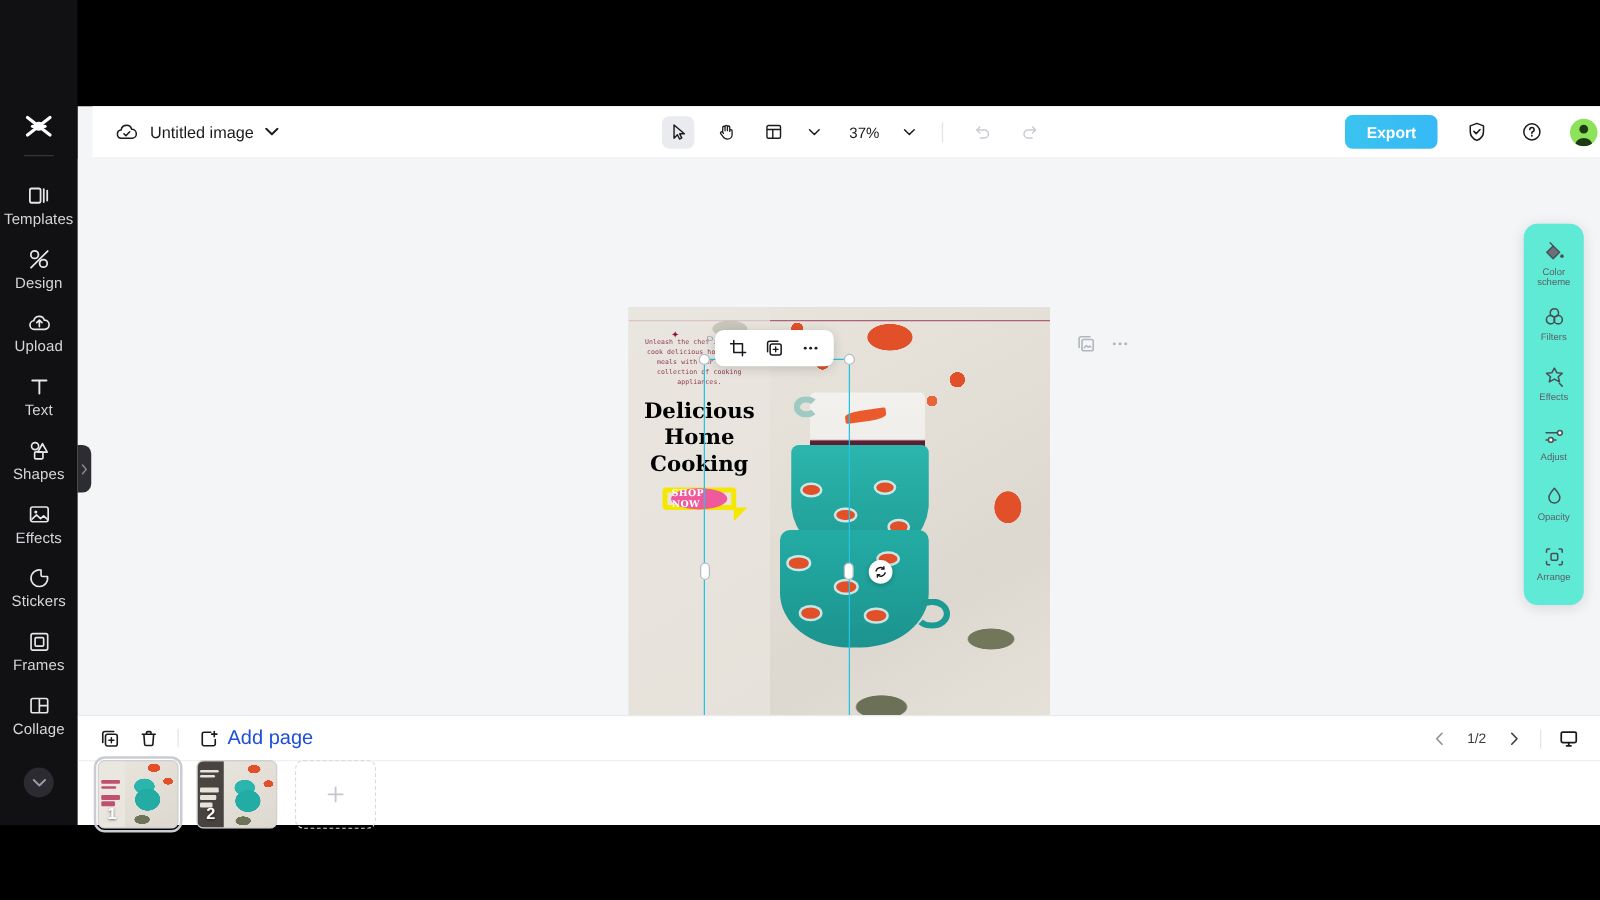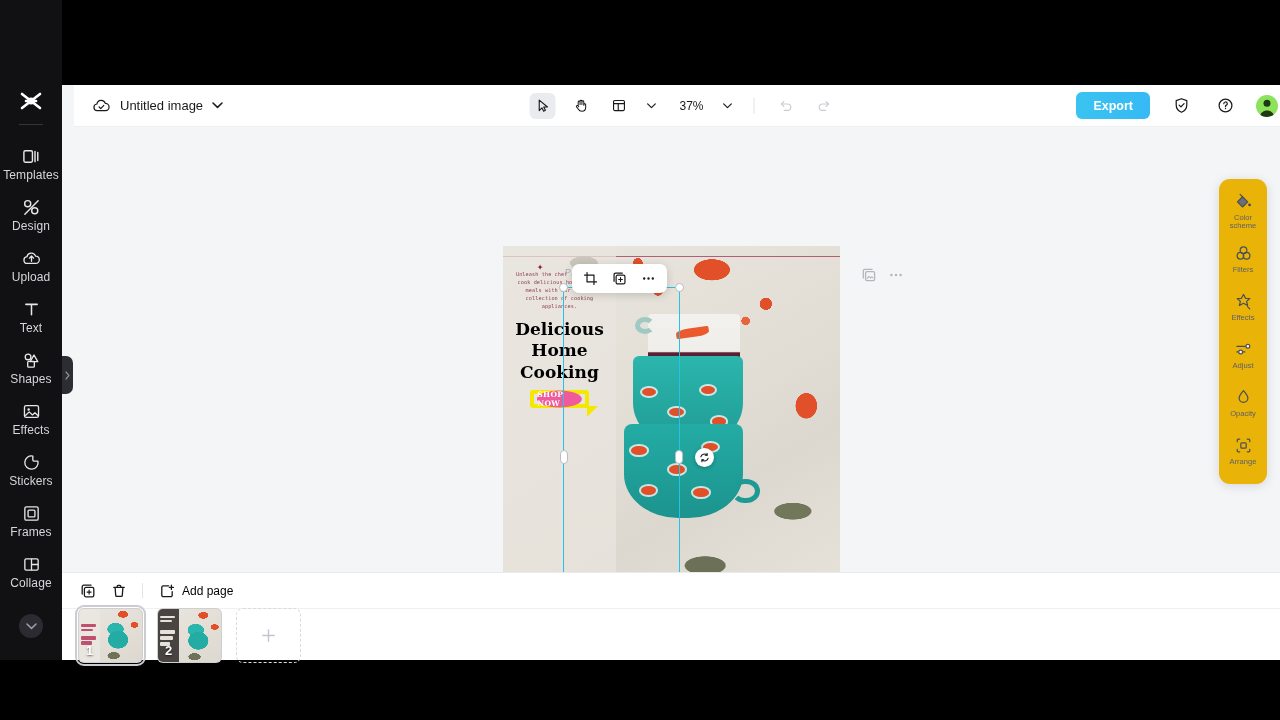--- a/index.html
+++ b/index.html
@@ -245,21 +245,21 @@
   .canvas-tools {
     position: absolute; left: 798px; top: 139px;
     display: flex; align-items: center; gap: 9px; z-index: 5;
   }
   .ct-btn { width: 18px; height: 18px; display:flex; align-items:center; justify-content:center; cursor:pointer; }
 
   
   .rpanel {
     position: absolute; right: 13px; top: 52px;
     width: 48px; padding: 9px 0 10px;
-    background: #eab308; border-radius: 11px;
+    background: #5eead4; border-radius: 11px;
     box-shadow: 0 2px 11px rgba(20,25,40,.13);
     display: flex; flex-direction: column; align-items: center; gap: 2px;
     z-index: 8;
   }
   .rp-item {
     width: 46px; height: 46px; border-radius: 8px;
     display: flex; flex-direction: column; align-items: center; justify-content: center;
     gap: 3px; cursor: pointer;
   }
   .rp-item .lbl {
@@ -276,21 +276,21 @@
     position: absolute; left: 0; top: 0; width: 1218px; height: 36px;
     display: flex; align-items: center; padding-left: 12px; gap: 4px;
     border-bottom: 1px solid #eef0f2;
   }
   .pb-btn {
     width: 27px; height: 25px; border-radius: 5px;
     display: flex; align-items: center; justify-content: center; cursor: pointer;
   }
   .pb-sep { width: 1px; height: 15px; background: #e4e5e9; margin: 0 6px; }
   .pb-add { display: flex; align-items: center; gap: 7px; cursor: pointer; padding: 4px 6px; border-radius: 5px; }
-  .pb-add .t { font-size: 12px; color: #000000; }
+  .pb-add .t { font-size: 16px; color: #1d4ed8; }
   .pb-nav {
     position: absolute; right: 12px; top: 0; height: 36px;
     display: flex; align-items: center; gap: 2px;
   }
   .pb-nav .np { font-size: 11px; color: #3a3d44; padding: 0 6px; }
   .thumbs {
     position: absolute; left: 0; top: 36px; width: 1218px; height: 52px;
     display: flex; align-items: center; gap: 14px; padding-left: 16px;
   }
   .thumb {
@@ -674,20 +674,40 @@
         </div>
         <div class="pb-sep"></div>
         <div class="pb-add">
           <svg width="16" height="16" viewBox="0 0 16 16" fill="none">
             <path d="M13.2 8.6v3.6a1.4 1.4 0 0 1-1.4 1.4H4.2a1.4 1.4 0 0 1-1.4-1.4V4.2a1.4 1.4 0 0 1 1.4-1.4h5.4" stroke="#1a1a1c" stroke-width="1.3" stroke-linecap="round"></path>
             <path d="M12.4 2.2v4.2M10.3 4.3h4.2" stroke="#1a1a1c" stroke-width="1.3" stroke-linecap="round"></path>
           </svg>
           <span class="t">Add page</span>
         </div>
 
+        <div class="pb-nav">
+          <div class="pb-btn">
+            <svg width="12" height="12" viewBox="0 0 12 12" fill="none">
+              <path d="M7.6 1.6L3.4 6l4.2 4.4" stroke="#8d9097" stroke-width="1.3" stroke-linecap="round" stroke-linejoin="round"></path>
+            </svg>
+          </div>
+          <span class="np">1/2</span>
+          <div class="pb-btn">
+            <svg width="12" height="12" viewBox="0 0 12 12" fill="none">
+              <path d="M4.4 1.6L8.6 6l-4.2 4.4" stroke="#3a3d44" stroke-width="1.3" stroke-linecap="round" stroke-linejoin="round"></path>
+            </svg>
+          </div>
+          <div class="pb-sep"></div>
+          <div class="pb-btn">
+            <svg width="16" height="16" viewBox="0 0 16 16" fill="none">
+              <rect x="2" y="2.6" width="12" height="8.4" rx="1.2" stroke="#1a1a1c" stroke-width="1.4"></rect>
+              <path d="M8 11v2.4M6.2 13.6h3.6" stroke="#1a1a1c" stroke-width="1.4" stroke-linecap="round"></path>
+            </svg>
+          </div>
+        </div>
       </div>
 
       <div class="thumbs">
 
         <div class="thumb sel">
           <div class="timg" style="background:
                  radial-gradient(ellipse 9px 6px at 70% 10%, #e2502a 0 55%, transparent 57%),
                  radial-gradient(ellipse 7px 5px at 88% 30%, #e2502a 0 55%, transparent 57%),
                  radial-gradient(ellipse 12px 7px at 55% 88%, #6e7258 0 50%, transparent 52%),
                  radial-gradient(ellipse 16px 14px at 62% 58%, #23aca4 0 62%, transparent 64%),

